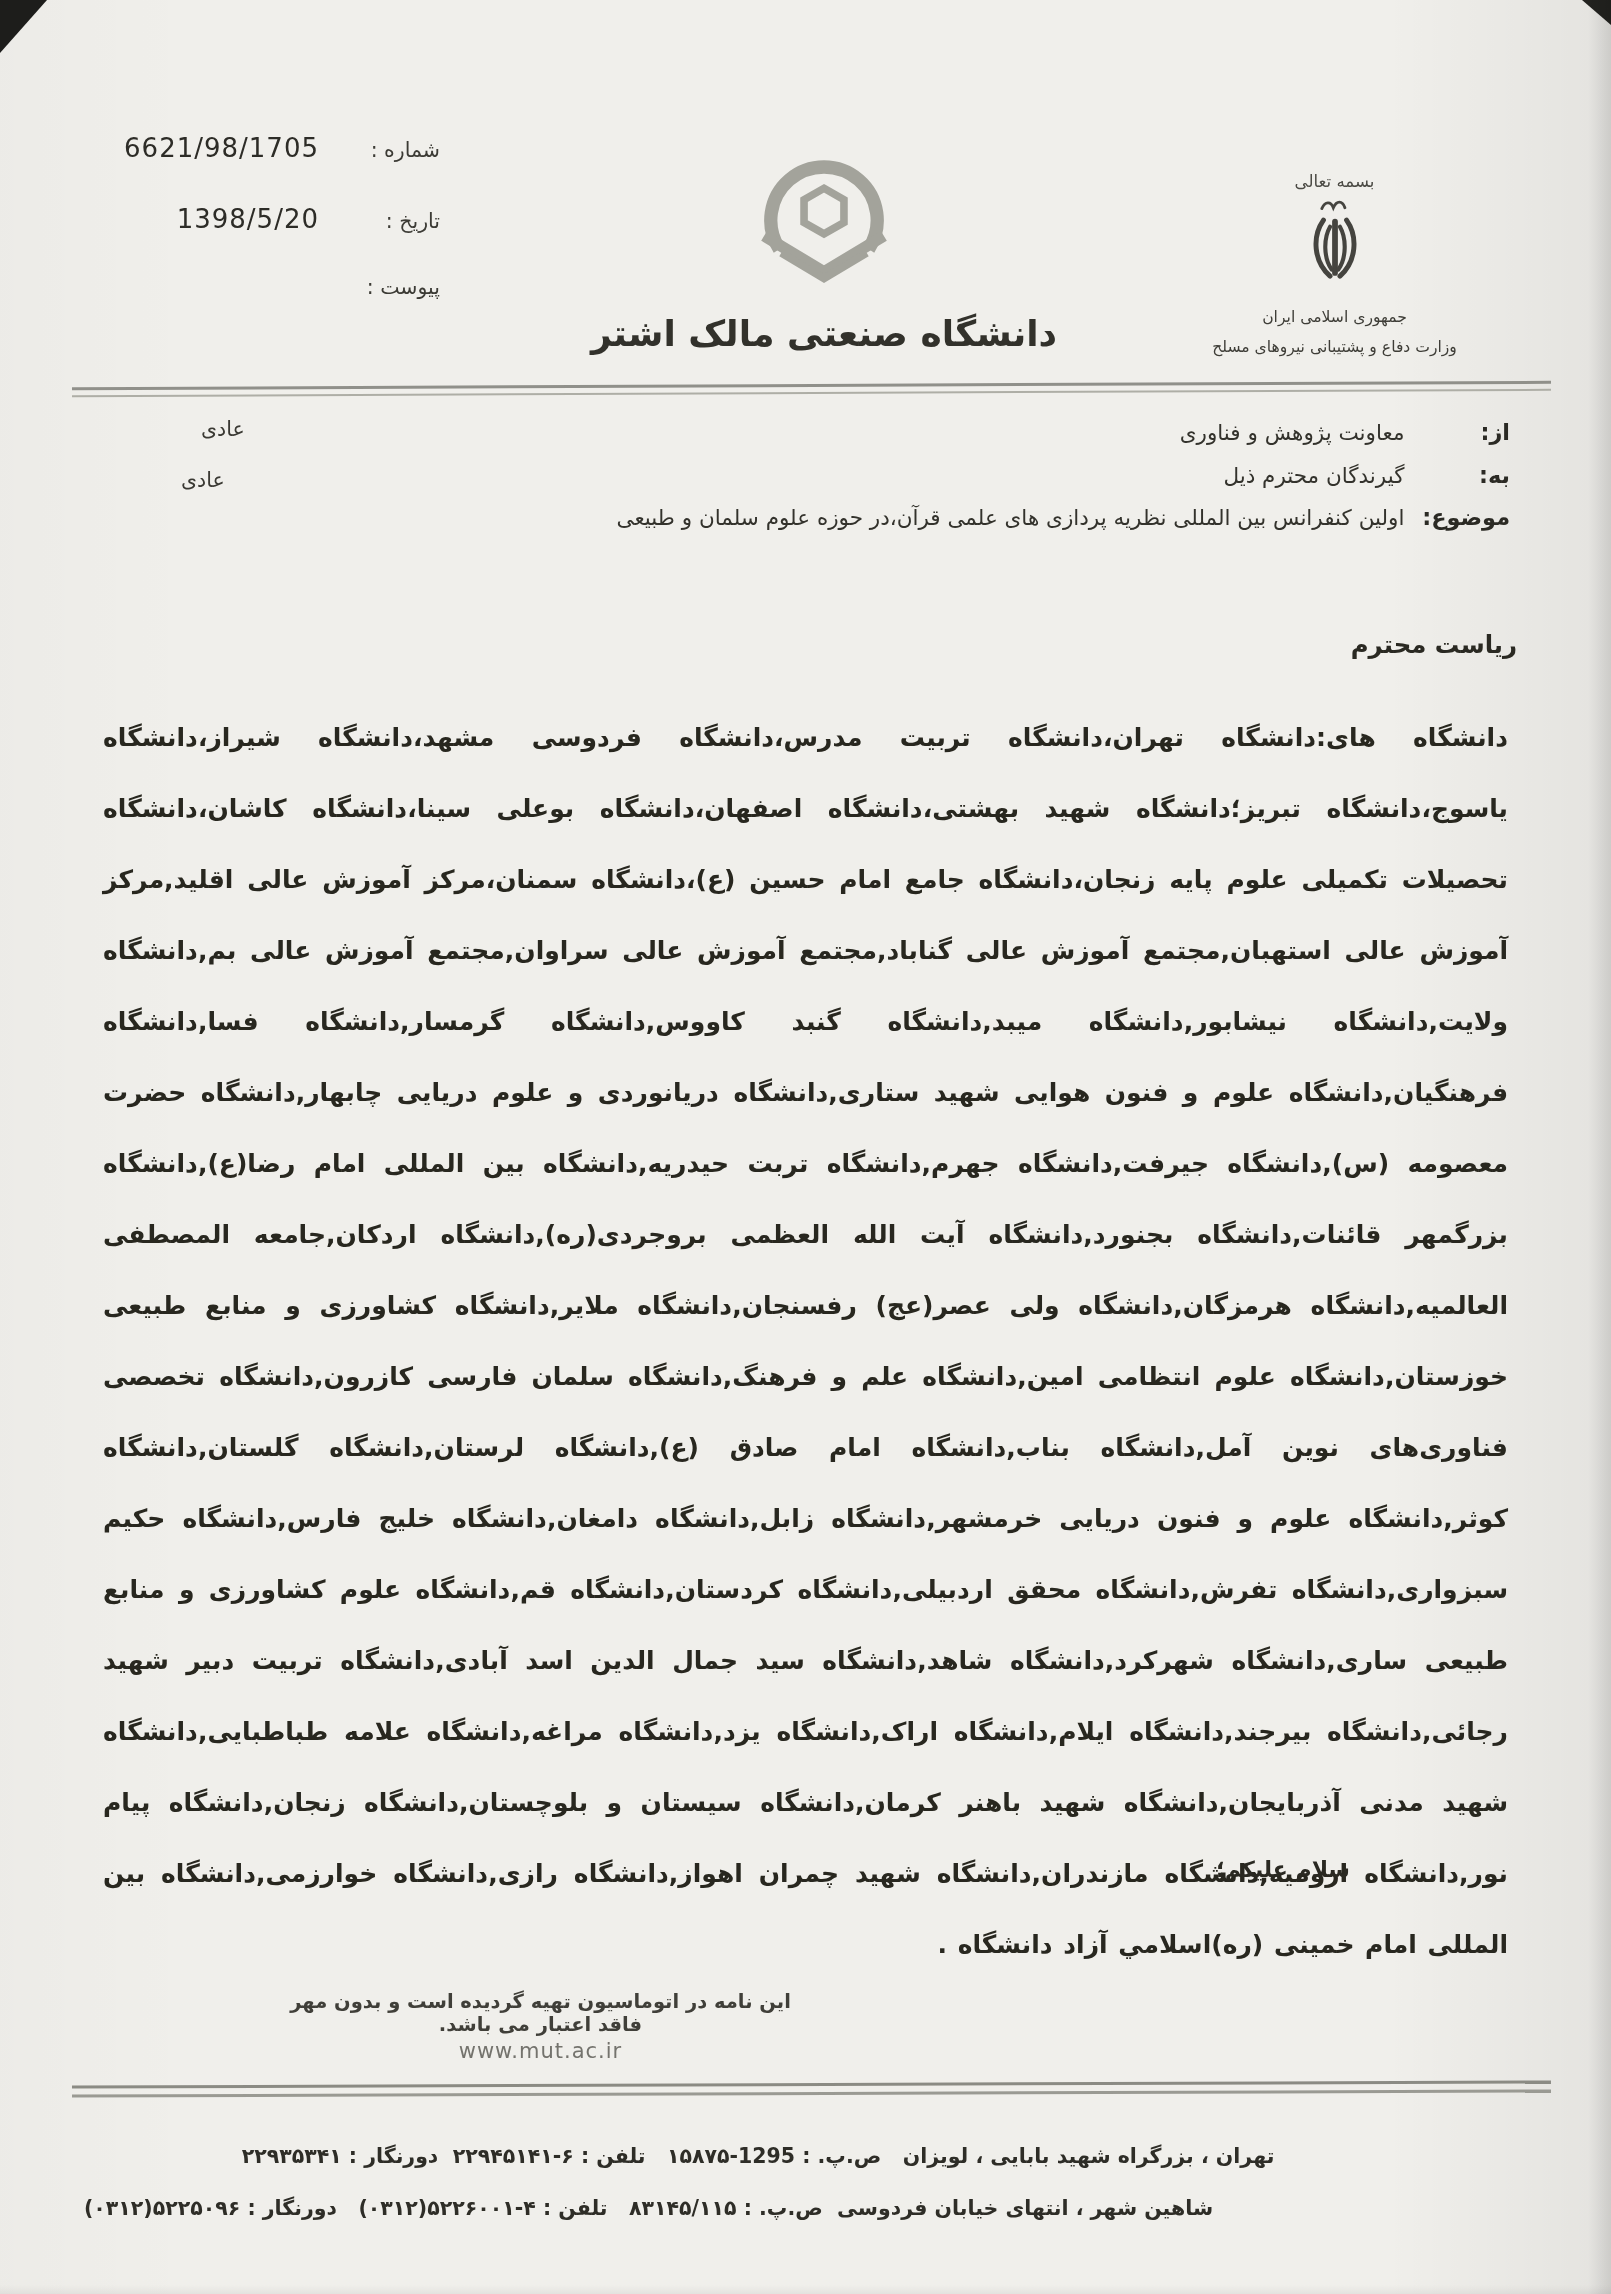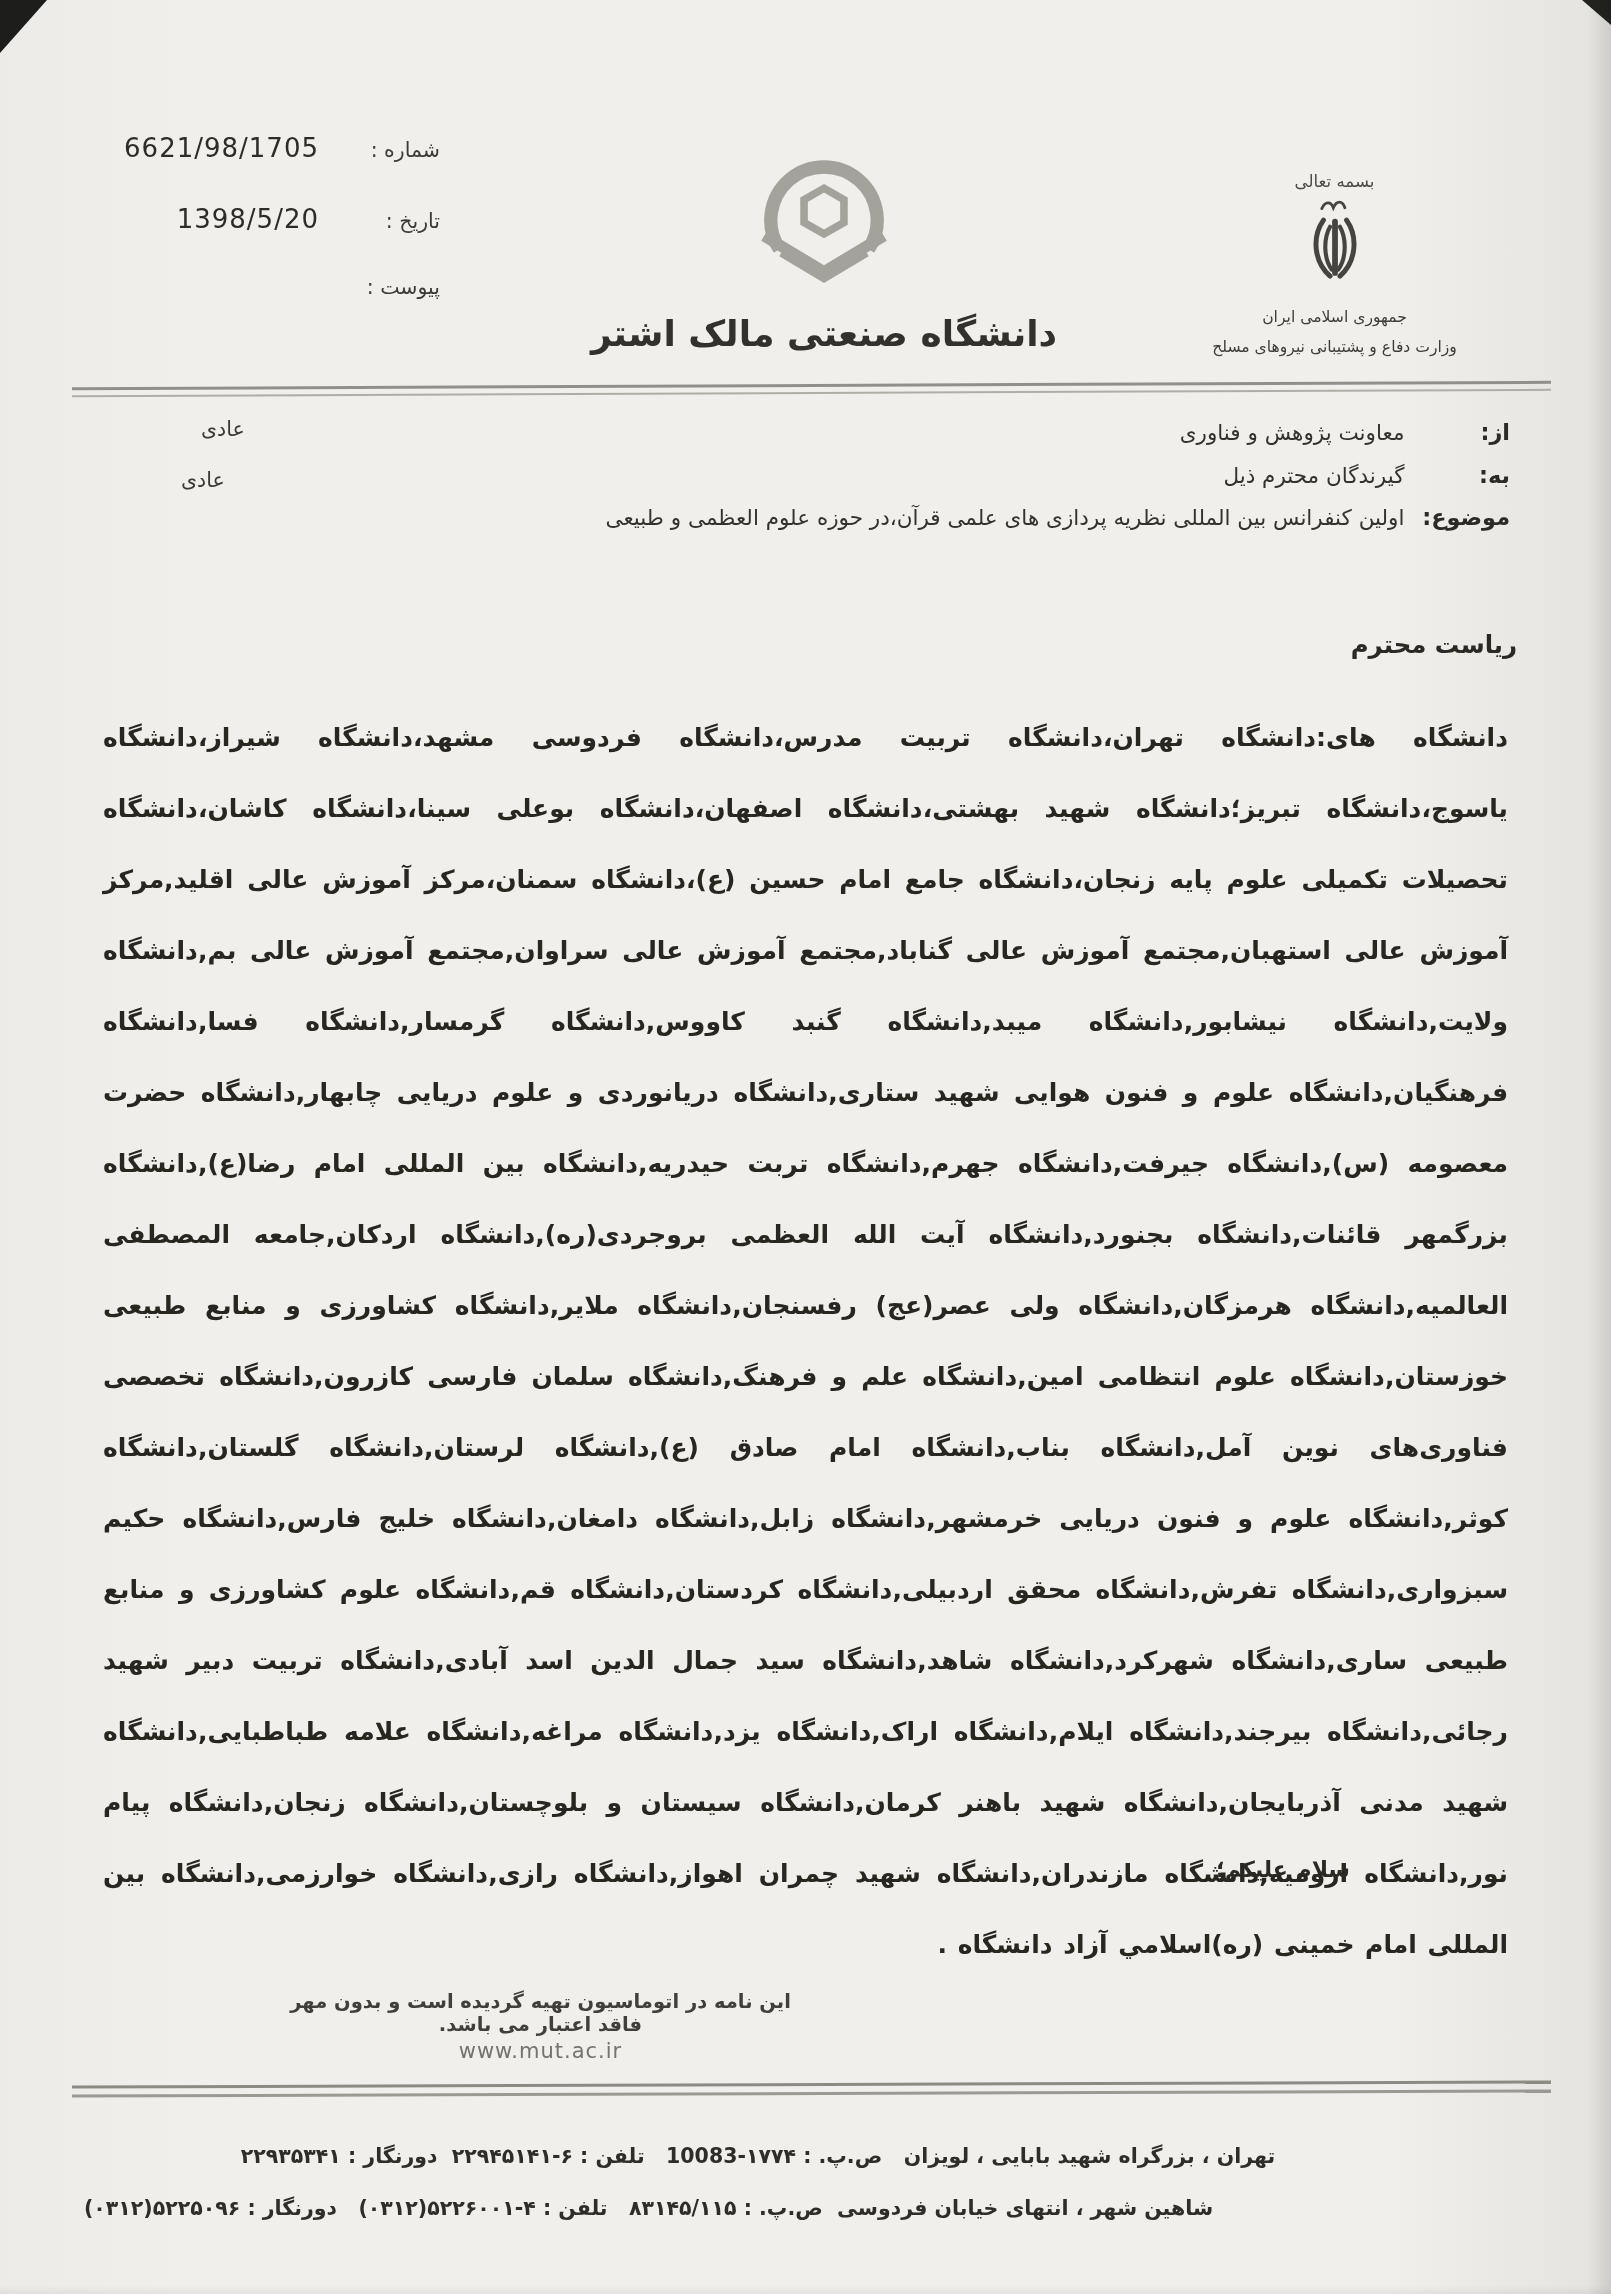--- a/index.html
+++ b/index.html
@@ -133,38 +133,38 @@
     <div class="meta-row">
       <span class="meta-label">از:</span>
       <span class="meta-value">معاونت پژوهش و فناوری</span>
     </div>
     <div class="meta-row">
       <span class="meta-label">به:</span>
       <span class="meta-value">گیرندگان محترم ذیل</span>
     </div>
     <div class="meta-row">
       <span class="meta-label">موضوع:</span>
-      <span class="meta-value">اولین کنفرانس بین المللی نظریه پردازی های علمی قرآن،در حوزه علوم العظمی و طبیعی</span>
+      <span class="meta-value">اولین کنفرانس بین المللی نظریه پردازی های علمی قرآن،در حوزه علوم سلمان و طبیعی</span>
     </div>
   </div>
 
   <div class="abs priority p1">عادی</div>
   <div class="abs priority p2">عادی</div>
 
   <div class="abs salutation">ریاست محترم</div>
   <div class="abs body-par">دانشگاه های:دانشگاه تهران،دانشگاه تربیت مدرس،دانشگاه فردوسی مشهد،دانشگاه شیراز،دانشگاه یاسوج،دانشگاه تبریز؛دانشگاه شهید بهشتی،دانشگاه اصفهان،دانشگاه بوعلی سینا،دانشگاه کاشان،دانشگاه تحصیلات تکمیلی علوم پایه زنجان،دانشگاه جامع امام حسین (ع)،دانشگاه سمنان،مرکز آموزش عالی اقلید,مرکز آموزش عالی استهبان,مجتمع آموزش عالی گناباد,مجتمع آموزش عالی سراوان,مجتمع آموزش عالی بم,دانشگاه ولایت,دانشگاه نیشابور,دانشگاه میبد,دانشگاه گنبد کاووس,دانشگاه گرمسار,دانشگاه فسا,دانشگاه فرهنگیان,دانشگاه علوم و فنون هوایی شهید ستاری,دانشگاه دریانوردی و علوم دریایی چابهار,دانشگاه حضرت معصومه (س),دانشگاه جیرفت,دانشگاه جهرم,دانشگاه تربت حیدریه,دانشگاه بین المللی امام رضا(ع),دانشگاه بزرگمهر قائنات,دانشگاه بجنورد,دانشگاه آیت الله العظمی بروجردی(ره),دانشگاه اردکان,جامعه المصطفی العالمیه,دانشگاه هرمزگان,دانشگاه ولی عصر(عج) رفسنجان,دانشگاه ملایر,دانشگاه کشاورزی و منابع طبیعی خوزستان,دانشگاه علوم انتظامی امین,دانشگاه علم و فرهنگ,دانشگاه سلمان فارسی کازرون,دانشگاه تخصصی فناوری‌های نوین آمل,دانشگاه بناب,دانشگاه امام صادق (ع),دانشگاه لرستان,دانشگاه گلستان,دانشگاه کوثر,دانشگاه علوم و فنون دریایی خرمشهر,دانشگاه زابل,دانشگاه دامغان,دانشگاه خلیج فارس,دانشگاه حکیم سبزواری,دانشگاه تفرش,دانشگاه محقق اردبیلی,دانشگاه کردستان,دانشگاه قم,دانشگاه علوم کشاورزی و منابع طبیعی ساری,دانشگاه شهرکرد,دانشگاه شاهد,دانشگاه سید جمال الدین اسد آبادی,دانشگاه تربیت دبیر شهید رجائی,دانشگاه بیرجند,دانشگاه ایلام,دانشگاه اراک,دانشگاه یزد,دانشگاه مراغه,دانشگاه علامه طباطبایی,دانشگاه شهید مدنی آذربایجان,دانشگاه شهید باهنر کرمان,دانشگاه سیستان و بلوچستان,دانشگاه زنجان,دانشگاه پیام نور,دانشگاه ارومیه,دانشگاه مازندران,دانشگاه شهید چمران اهواز,دانشگاه رازی,دانشگاه خوارزمی,دانشگاه بین المللی امام خمینی (ره)اسلامي آزاد دانشگاه .</div>
   <div class="abs greeting">سلام علیکم؛</div>
 
   <div class="abs footer-center">
     <div class="auto-note">این نامه در اتوماسیون تهیه گردیده است و بدون مهر فاقد اعتبار می باشد.</div>
     <div class="website">www.mut.ac.ir</div>
   </div>
 
   <div class="abs rule rule-bottom">
     <div class="l1"></div>
       <div class="l2"></div>
   </div>
 
-  <div class="abs addr addr1">تهران ، بزرگراه شهید بابایی ، لویزان   ص.پ. : ۱۷۷۴-10083   تلفن : ۶-۲۲۹۴۵۱۴۱  دورنگار : ۲۲۹۳۵۳۴۱</div>
+  <div class="abs addr addr1">تهران ، بزرگراه شهید بابایی ، لویزان   ص.پ. : 1295-۱۵۸۷۵   تلفن : ۶-۲۲۹۴۵۱۴۱  دورنگار : ۲۲۹۳۵۳۴۱</div>
   <div class="abs addr addr2">شاهین شهر ، انتهای خیابان فردوسی  ص.پ. : ۸۳۱۴۵/۱۱۵   تلفن : ۴-۵۲۲۶۰۰۱(۰۳۱۲)   دورنگار : ۵۲۲۵۰۹۶(۰۳۱۲)</div>
 
 </div>
 
 
 </body></html>

